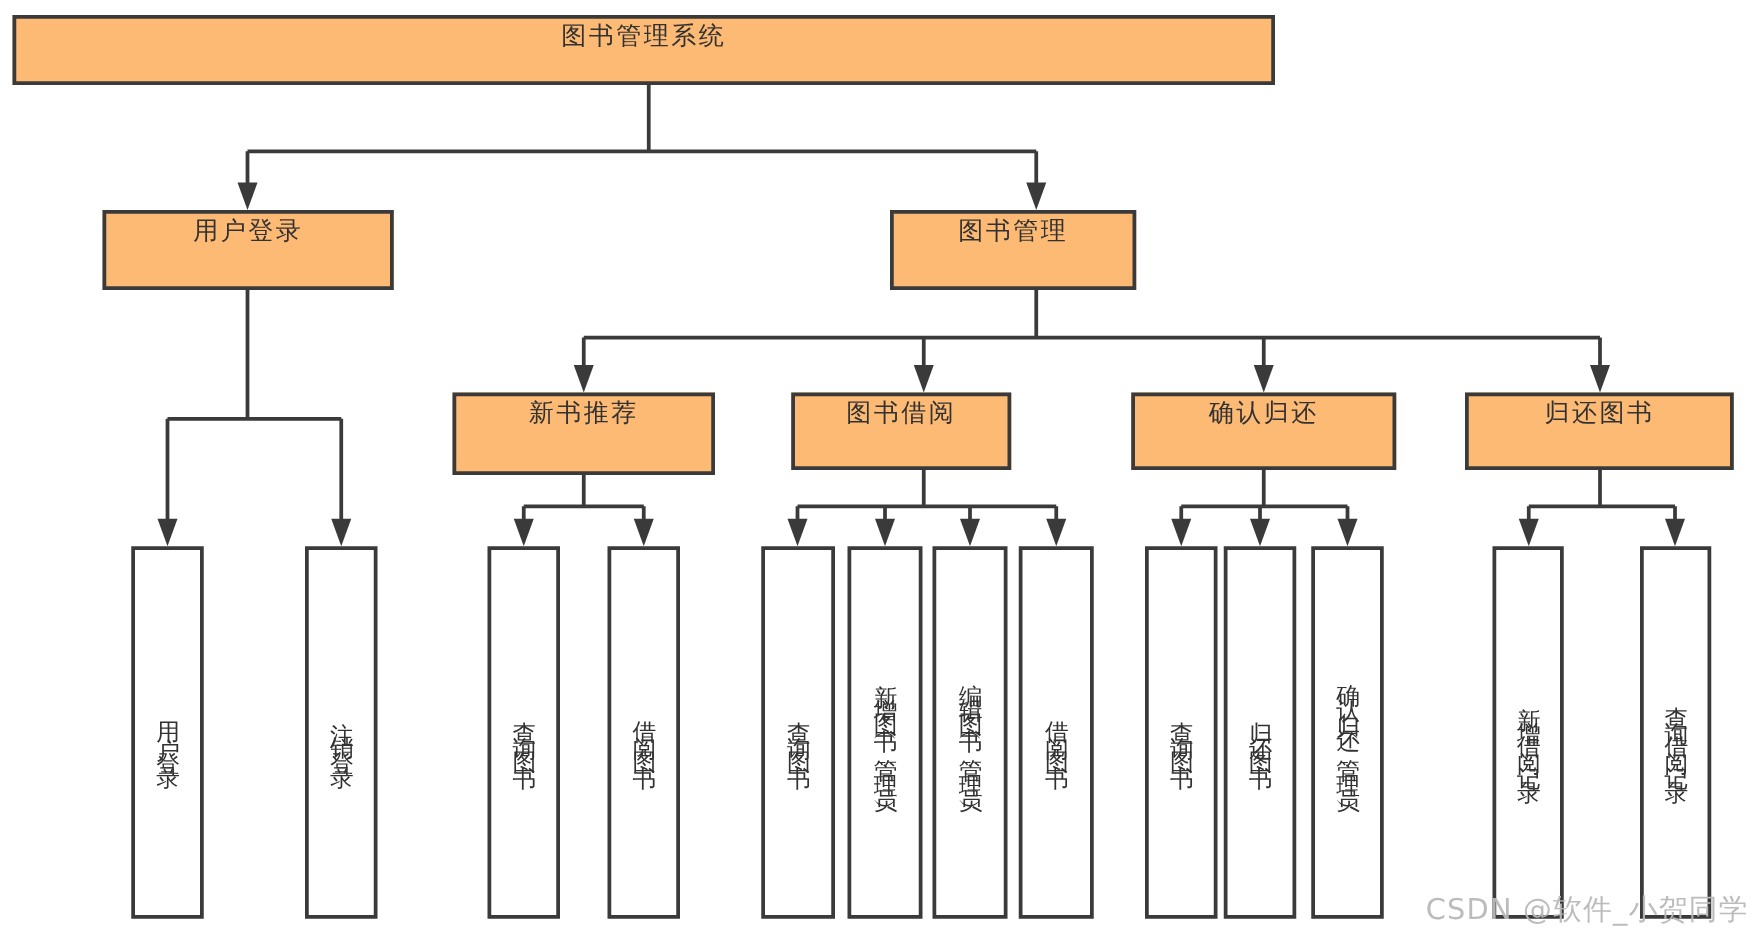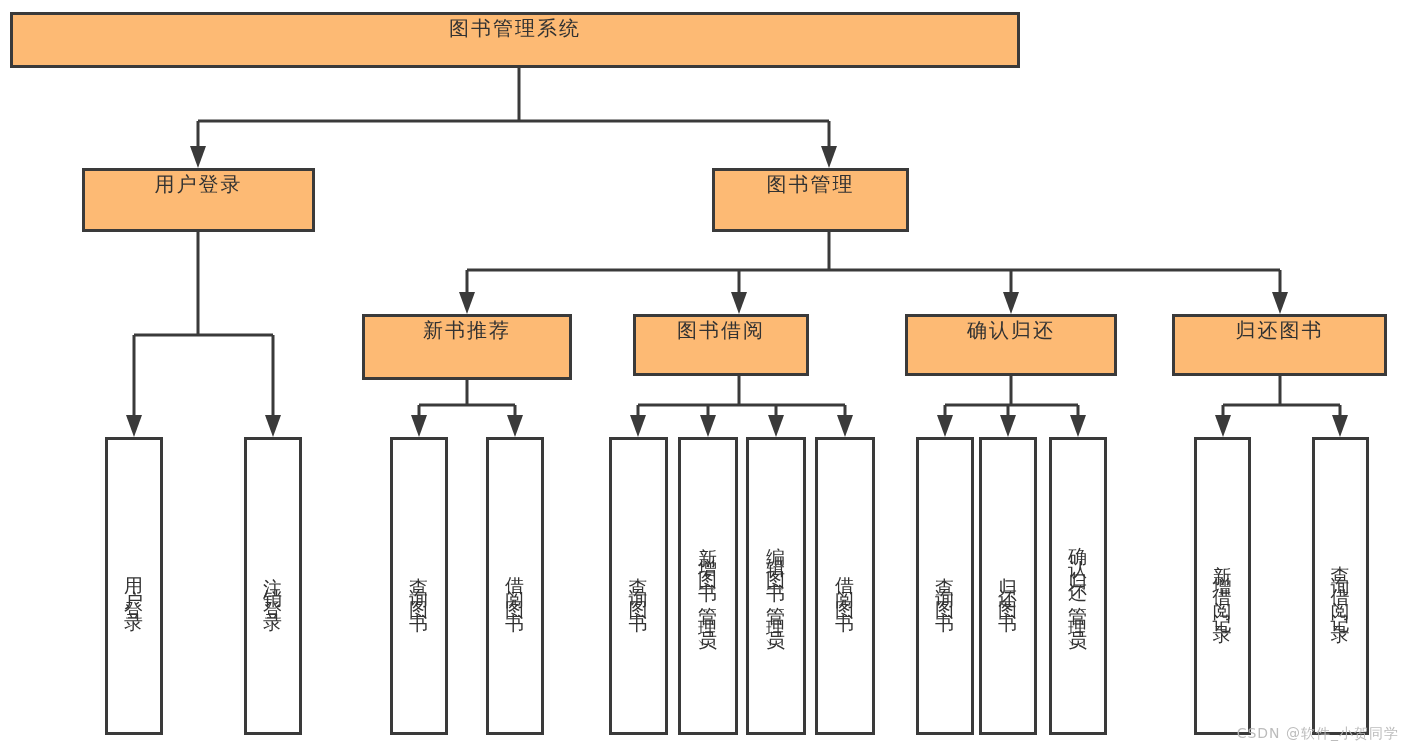--- a/index.html
+++ b/index.html
@@ -46,21 +46,21 @@
     writing-mode: vertical-rl;
     text-orientation: mixed;
     font-size: 19px;
     letter-spacing: 12px;
     line-height: 1;
     color: var(--text);
   }
   .watermark {
     position: absolute;
     right: 6px; bottom: 4px;
-    font-size: 14px;
+    font-size: 23px;
     letter-spacing: 1px;
     color: var(--watermark);
     z-index: 5;
     opacity: 0.95;
     white-space: nowrap;
   }
 </style>
 </head>
 <body>
 

